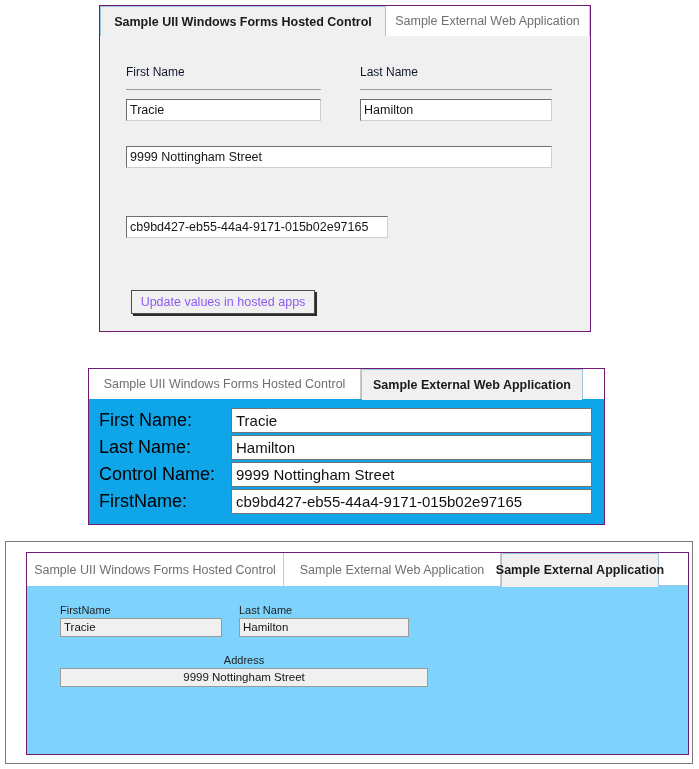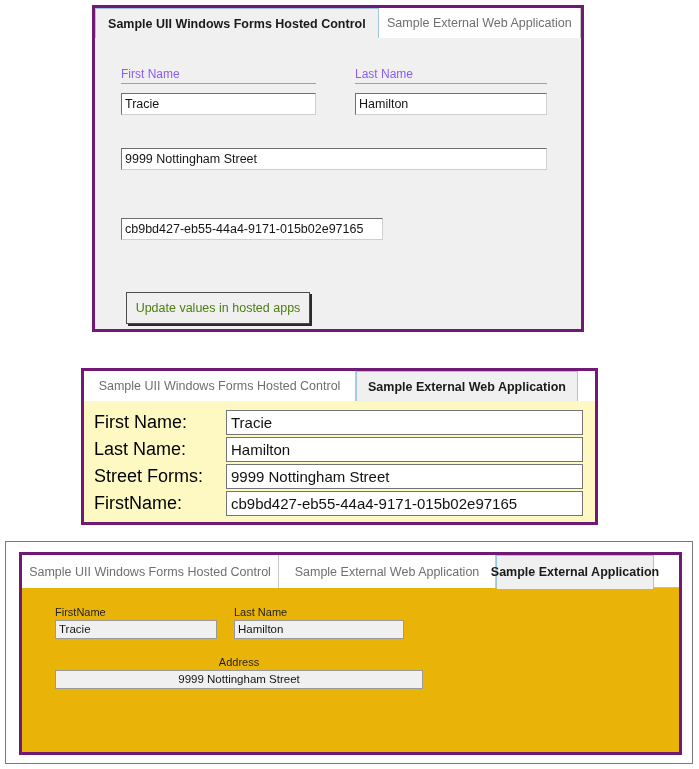--- a/index.html
+++ b/index.html
@@ -13,22 +13,23 @@
     width: 699px;
     height: 769px;
     background: #ffffff;
     overflow: hidden;
   }
 
   
   .panel {
     position: absolute;
     box-sizing: border-box;
-    border: 3px solid #701a75;
-    background: #f0f0f0;
+    border: 1px solid #701a75;
+    background: #f0f0f0;
+    margin-left: 7px;
   }
 
   
   .tabstrip {
     position: relative;
     display: flex;
     align-items: stretch;
     background: #ffffff;
     box-sizing: border-box;
   }
@@ -86,48 +87,48 @@
   #panel1 .tab-0 { width: 286px; }
   #panel1 .tab-1 { width: 204px; }
   #p1body {
     position: relative;
     height: calc(100% - 30px);
     background: #f0f0f0;
   }
   .p1-field { position: absolute; }
   .p1-label {
     font-size: 12px;
-    color: #8b5cf6;
-    padding-bottom: 2px;
+    color: #0f172a;
+    padding-bottom: 10px;
     border-bottom: 1px solid #a0a0a0;
     box-sizing: border-box;
   }
   .p1-input {
     box-sizing: border-box;
     border: 1px solid #6f6f6f;
     border-right-color: #cfcfcf;
     border-bottom-color: #cfcfcf;
     background: #ffffff;
     font-size: 12.5px;
     color: #151515;
     height: 22px;
     line-height: 20px;
     padding: 0 3px;
     overflow: hidden;
     white-space: nowrap;
   }
   .p1-btn {
     position: absolute;
     box-sizing: border-box;
-    height: 32px;
+    height: 24px;
     background: #f0f0f0;
     border: 1px solid #4d4d4d;
     box-shadow: 2px 2px 0 #2b2b2b;
     font-size: 12.5px;
-    color: #4d7c0f;
+    color: #8b5cf6;
     display: flex;
     align-items: center;
     justify-content: center;
     font-family: "Liberation Sans", sans-serif;
   }
 
   
   #panel2 {
     left: 81px;
     top: 368px;
@@ -136,21 +137,21 @@
     background: #ffffff;
   }
   #panel2 .tabstrip {
     height: 30px;
     font-size: 12.5px;
   }
   #panel2 .tab-0 { width: 272px; }
   #panel2 .tab-1 { width: 222px; }
   #p2body {
     position: relative;
-    background: #fef9c3;
+    background: #0ea5e9;
     height: calc(100% - 30px);
     padding: 8px 12px 0 10px;
     box-sizing: border-box;
   }
   .p2-row {
     display: flex;
     align-items: center;
     height: 27px;
   }
   .p2-label {
@@ -194,21 +195,21 @@
   #panel3 .tabstrip {
     height: 33px;
     font-size: 12.5px;
   }
   #panel3 .tab-0 { width: 257px; }
   #panel3 .tab-1 { width: 217px; }
   #panel3 .tab-2 { width: 158px; }
   #p3body {
     position: relative;
     height: calc(100% - 33px);
-    background: #eab308;
+    background: #7dd3fc;
     padding-left: 16px;
   }
   .p3-field { position: absolute; }
   .p3-label {
     font-size: 11px;
     color: #1f1f1f;
     margin-bottom: 2px;
     white-space: nowrap;
   }
   .p3-input {
@@ -280,21 +281,21 @@
     <div id="p2body">
       <div class="p2-row">
         <div class="p2-label">First Name:</div>
         <div class="p2-input">Tracie</div>
       </div>
       <div class="p2-row">
         <div class="p2-label">Last Name:</div>
         <div class="p2-input">Hamilton</div>
       </div>
       <div class="p2-row">
-        <div class="p2-label">Street Forms:</div>
+        <div class="p2-label">Control Name:</div>
         <div class="p2-input">9999 Nottingham Street</div>
       </div>
       <div class="p2-row">
         <div class="p2-label">FirstName:</div>
         <div class="p2-input">cb9bd427-eb55-44a4-9171-015b02e97165</div>
       </div>
     </div>
   </div>
 
   <div id="outerframe"></div>

